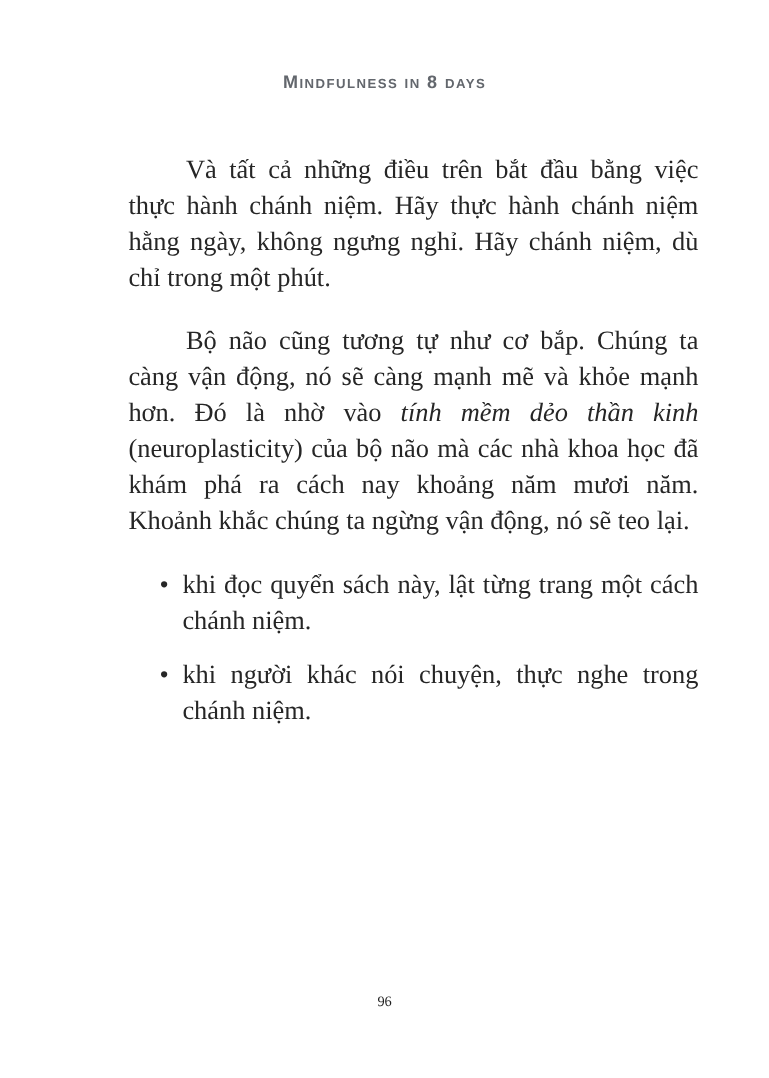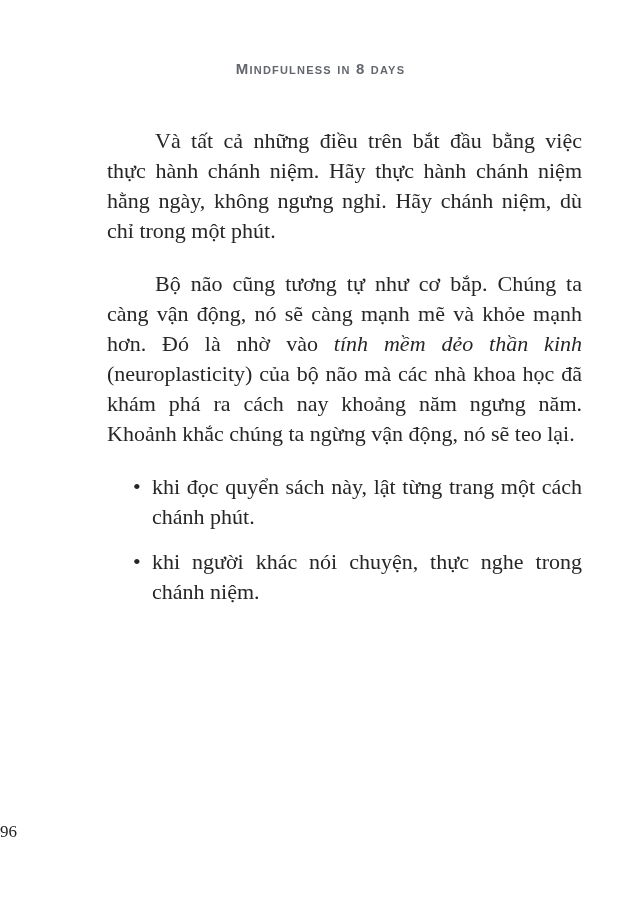--- a/index.html
+++ b/index.html
@@ -48,44 +48,45 @@
     flex:none;
     width:19px;
     text-align:left;
   }
   .bullet-text {
     flex:1;
     text-align:justify;
   }
   .page-footer {
     position:absolute; bottom:56px; left:0; width:100%;
-    font-size:17px;
+    text-align:center;
+    font-size:12px;
     color:#1f1f1f;
   }
 </style>
 </head>
 <body>
 
 <div class="page">
 
   <div class="running-header">
     <span>Mindfulness in 8 days</span>
   </div>
 
   <div class="content">
 
     <p class="para indent">Và tất cả những điều trên bắt đầu bằng việc thực hành chánh niệm. Hãy thực hành chánh niệm hằng ngày, không ngưng nghỉ. Hãy chánh niệm, dù chỉ trong một phút.</p>
 
-    <p class="para indent"><span>Bộ não cũng tương tự như cơ bắp. Chúng ta càng vận động, nó sẽ càng mạnh mẽ và khỏe mạnh hơn. Đó là nhờ vào </span><em>tính mềm dẻo thần kinh</em><span> (neuroplasticity) của bộ não mà các nhà khoa học đã khám phá ra cách nay khoảng năm ngưng năm. Khoảnh khắc chúng ta ngừng vận động, nó sẽ teo lại.</span></p>
+    <p class="para indent"><span>Bộ não cũng tương tự như cơ bắp. Chúng ta càng vận động, nó sẽ càng mạnh mẽ và khỏe mạnh hơn. Đó là nhờ vào </span><em>tính mềm dẻo thần kinh</em><span> (neuroplasticity) của bộ não mà các nhà khoa học đã khám phá ra cách nay khoảng năm mươi năm. Khoảnh khắc chúng ta ngừng vận động, nó sẽ teo lại.</span></p>
 
 
     <ul class="bullets">
       <li class="bullet-item">
         <span class="bullet-glyph">•</span>
-        <span class="bullet-text">khi đọc quyển sách này, lật từng trang một cách chánh phút.</span>
+        <span class="bullet-text">khi đọc quyển sách này, lật từng trang một cách chánh niệm.</span>
       </li>
       <li class="bullet-item">
         <span class="bullet-glyph">•</span>
         <span class="bullet-text">khi người khác nói chuyện, thực nghe trong chánh niệm.</span>
       </li>
     </ul>
 
   </div>
 
   <div class="page-footer">

